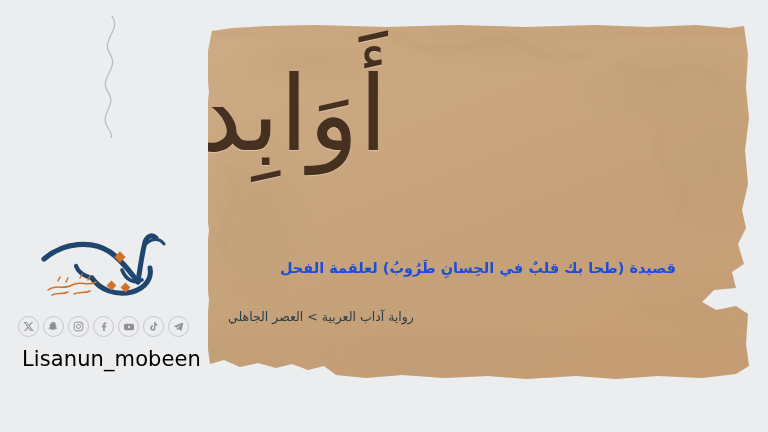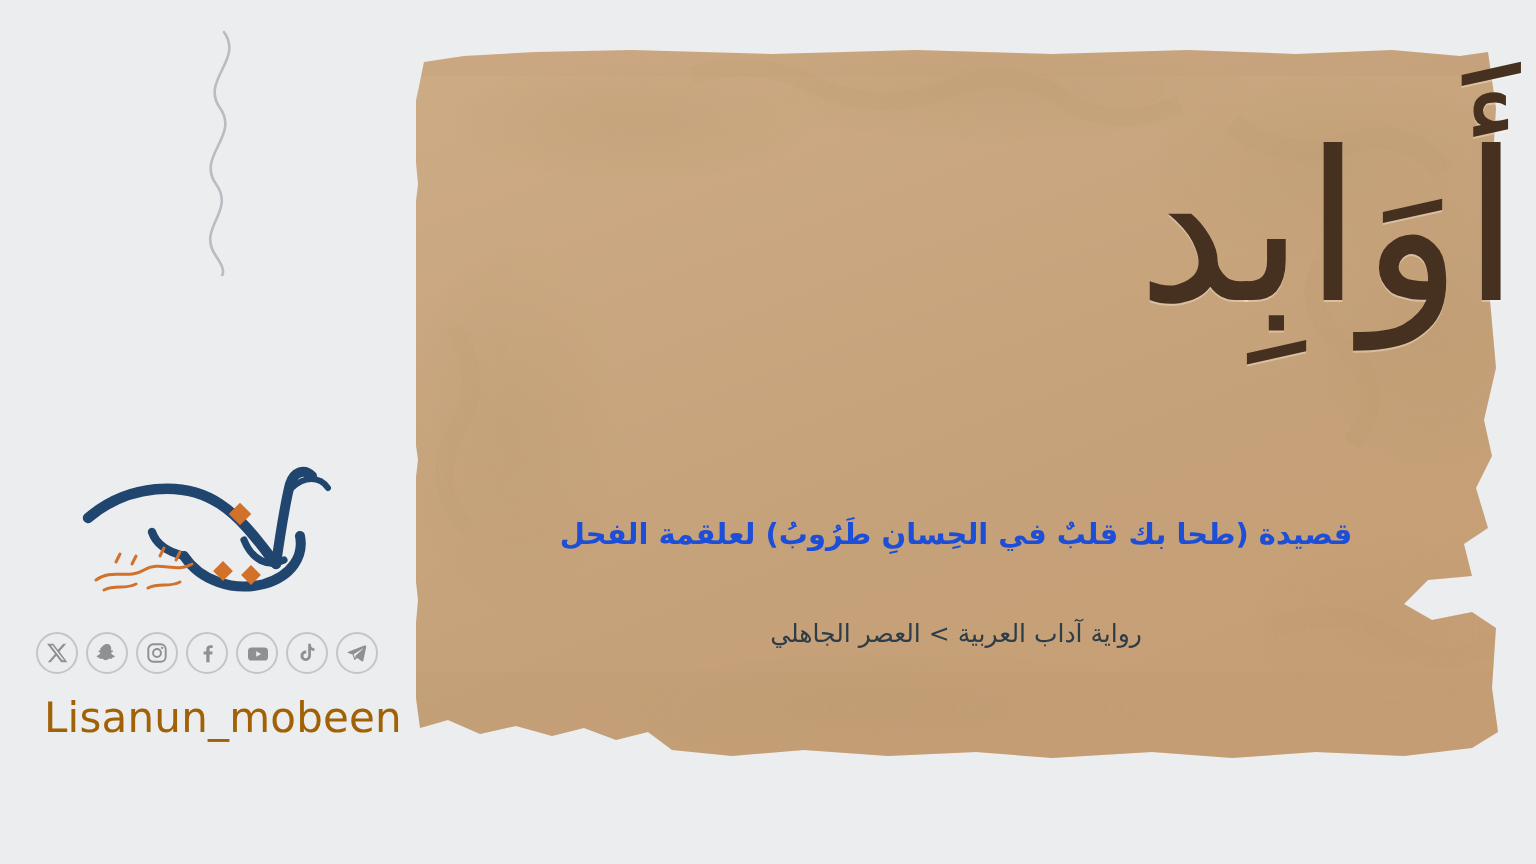--- a/index.html
+++ b/index.html
@@ -52,21 +52,21 @@
     justify-content: center;
     box-sizing: border-box;
     background: transparent;
   }
   .social-icon svg { display: block; }
 
   #username {
     position: absolute;
     left: 22px; top: 347px;
     font-size: 21px;
-    color: #a16207;
+    color: #000000;
     letter-spacing: 0.1px;
     font-family: "DejaVu Sans", "Liberation Sans", sans-serif;
     white-space: nowrap;
   }
 
   
   #paper-wrap {
     position: absolute;
     left: 196px; top: 14px;
     width: 564px; height: 378px;
@@ -78,21 +78,21 @@
     left: 196px; top: 14px;
     width: 564px; height: 378px;
     z-index: 3;
     pointer-events: none;
   }
 
   #poem-title {
     position: absolute;
     left: 0; top: 20px;
     width: 564px;
-    text-align: right;
+    text-align: left;
     font-family: "DejaVu Sans", "Liberation Sans", sans-serif;
     font-size: 104px;
     line-height: 1.55;
     color: #46301f;
     direction: rtl;
     font-weight: 400;
     text-shadow: 0 1px 0 rgba(255,248,238,0.35);
   }
 
   #poem-subtitle {
@@ -106,21 +106,21 @@
     font-weight: bold;
     color: #1d4ed8;
     line-height: 1.5;
     white-space: nowrap;
   }
 
   #poem-breadcrumb {
     position: absolute;
     left: 32px; top: 294px;
     width: 500px;
-    text-align: center;
+    text-align: left;
     direction: rtl;
     font-family: "DejaVu Sans", "Liberation Sans", sans-serif;
     font-size: 12.5px;
     font-weight: 400;
     color: #2d3d48;
     line-height: 1.5;
     white-space: nowrap;
   }
 </style>
 </head>

